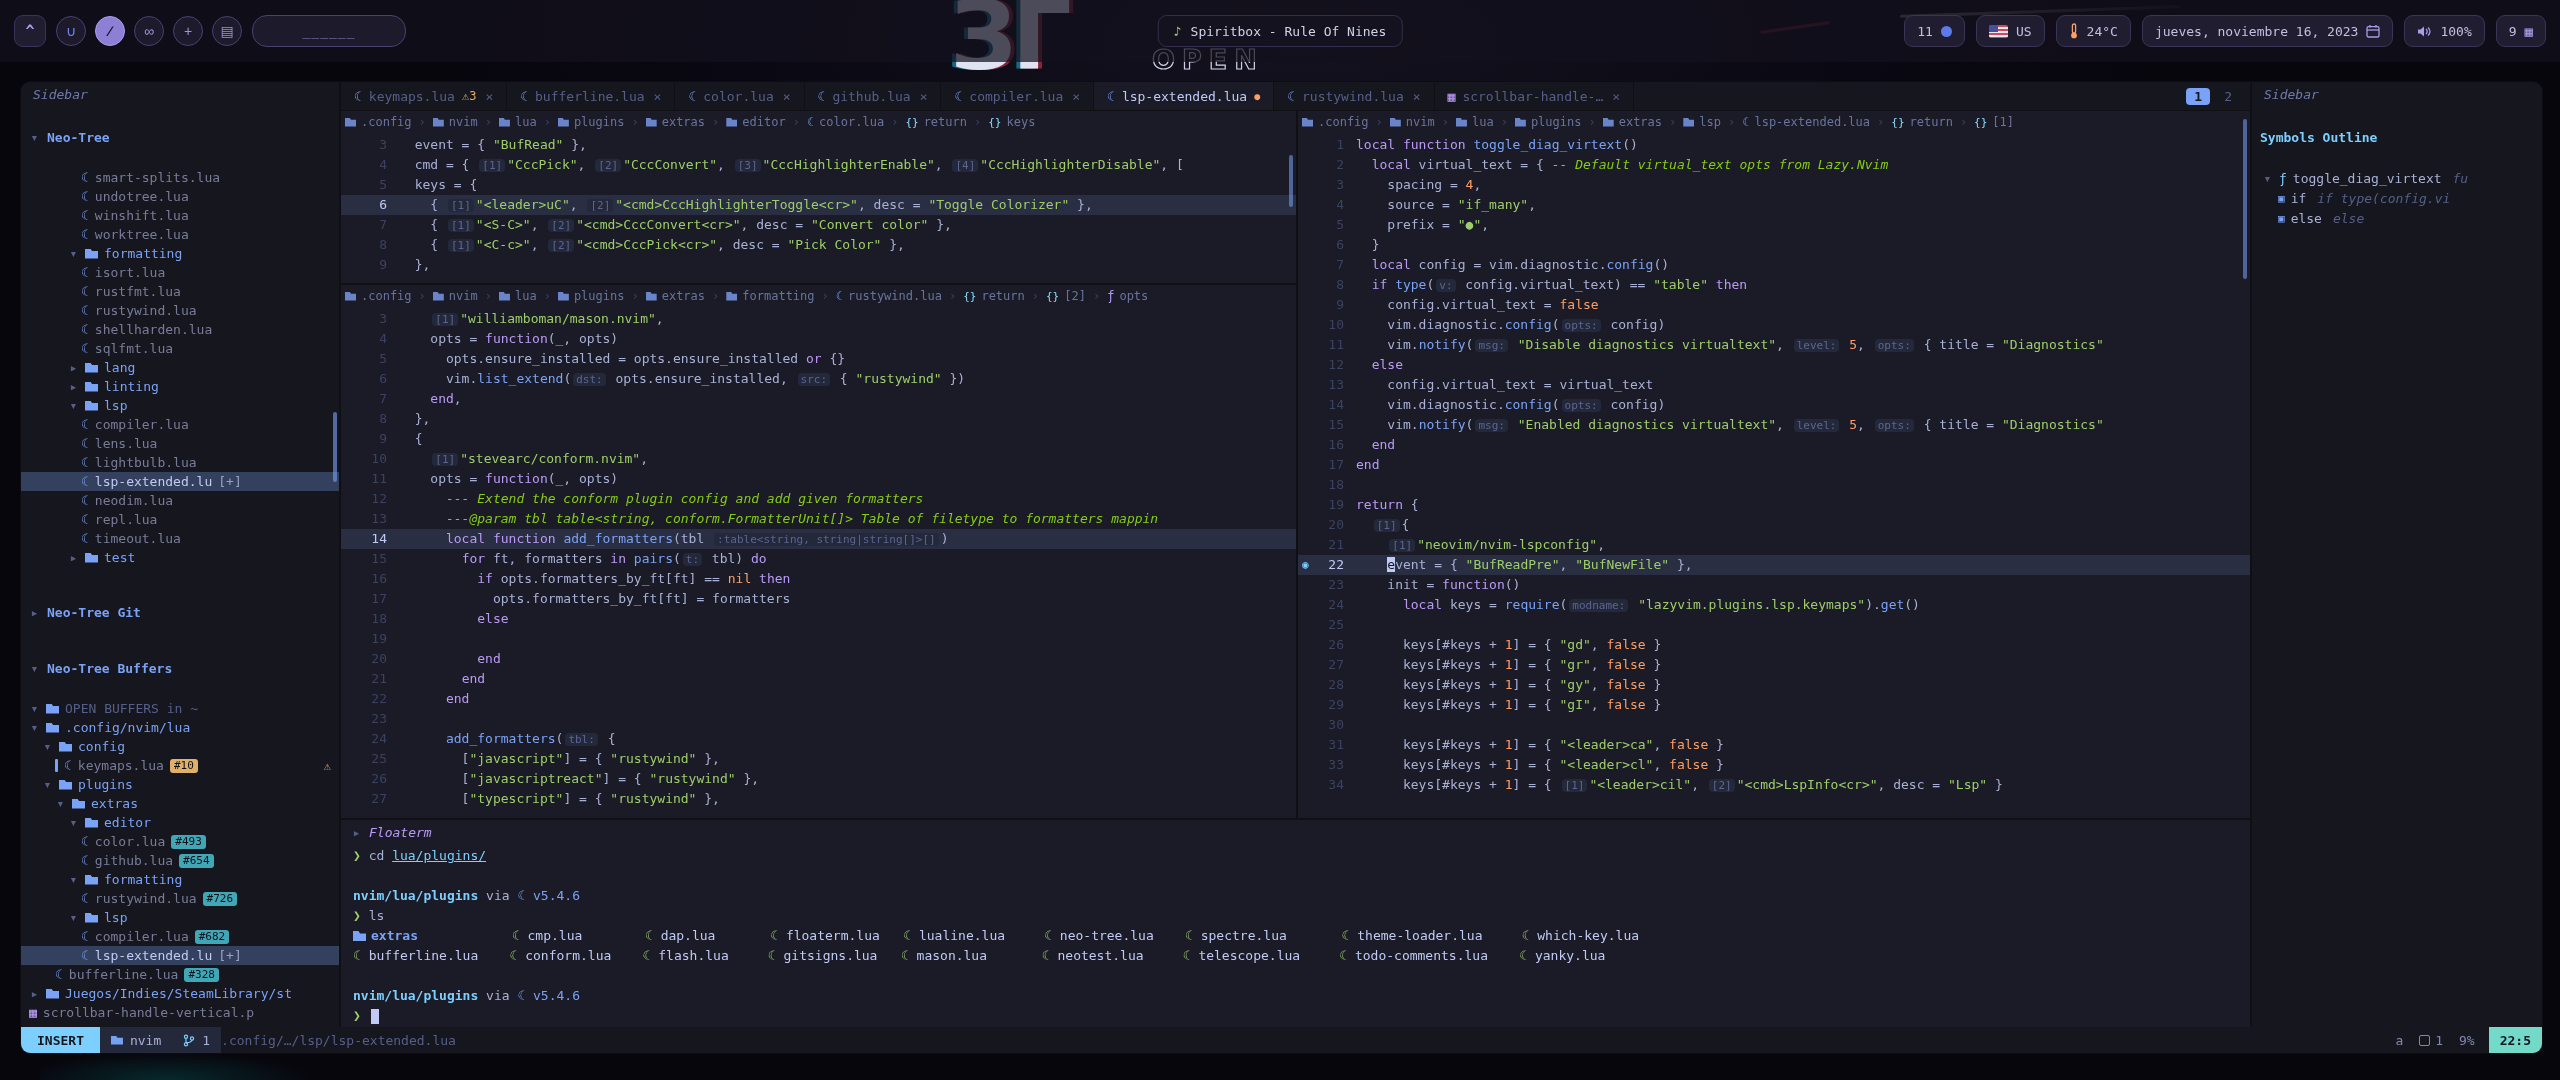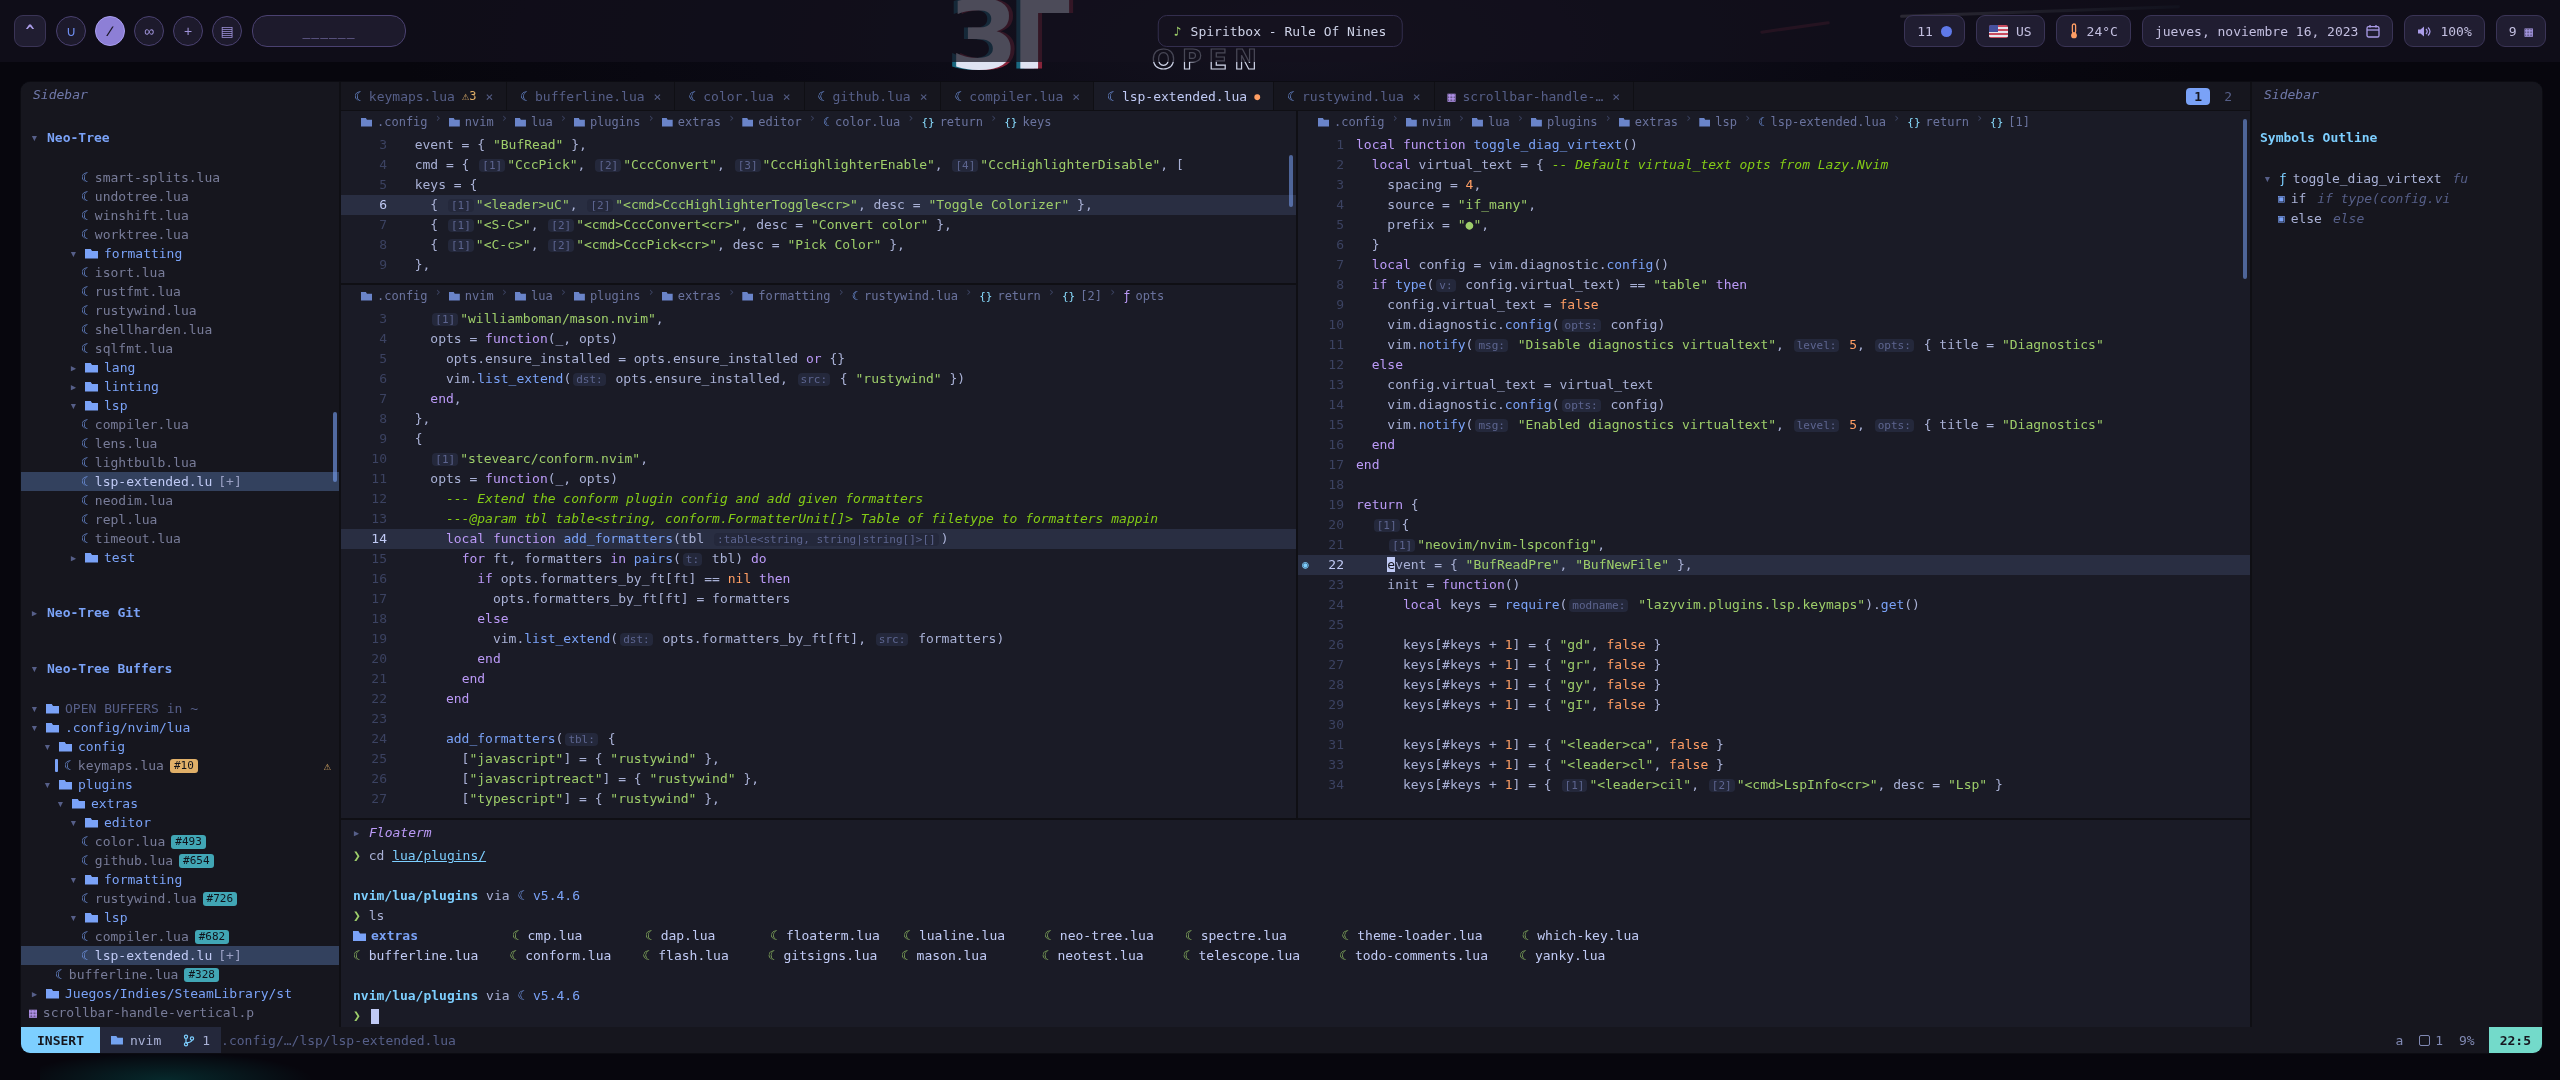--- a/index.html
+++ b/index.html
@@ -101,21 +101,21 @@
   .page{color:#565f89;padding:1px 8px;}
   .page.active{background:#7aa2f7;color:#16161e;border-radius:4px;font-weight:bold;}
 
   .splits{flex:1;display:flex;min-height:0;}
   .col-l{width:955px;flex:none;border-right:2px solid #0f0f14;display:flex;flex-direction:column;min-height:0;}
   .col-r{flex:1;display:flex;flex-direction:column;min-width:0;}
   .pane{position:relative;display:flex;flex-direction:column;min-height:0;overflow:hidden;background:#1a1b26;}
   #pane0{height:172px;flex:none;border-bottom:2px solid #0f0f14;}
   #pane1{flex:1;}
   #pane2{flex:1;}
-  .crumbs{height:22px;flex:none;display:flex;gap:7px;padding-left:20px;
+  .crumbs{height:22px;flex:none;display:flex;align-items:center;gap:7px;padding-left:4px;
      font-size:12px;color:#6a739e;white-space:nowrap;overflow:hidden;}
   .crumb{display:flex;align-items:center;gap:5px;}
   .crumbs .sep{color:#3b4261;}
   .crumbs .fico{width:11px;height:9px;background:#6a84c9;}
   .oico{color:#89ddff;font-size:11px;}
   .fnico{color:#bb9af7;}
   .ctext{color:#6a739e;}
   .code{flex:1;overflow:hidden;padding-top:2px;}
   .cl{display:flex;height:20px;line-height:20px;white-space:pre;overflow:hidden;}
   .cl.cur{background:#292e42;}
@@ -626,21 +626,21 @@
                 <div class="cl"><span class="ln">9</span><span class="ct">  {</span></div>
                 <div class="cl"><span class="ln">10</span><span class="ct">    <span class="hint">[1]</span><span class="str">"stevearc/conform.nvim"</span>,</span></div>
                 <div class="cl"><span class="ln">11</span><span class="ct">    opts = <span class="kw">function</span>(_, opts)</span></div>
                 <div class="cl"><span class="ln">12</span><span class="ct">      <span class="cmt">--- Extend the conform plugin config and add given formatters</span></span></div>
                 <div class="cl"><span class="ln">13</span><span class="ct">      <span class="cmt">---@param tbl table&lt;string, conform.FormatterUnit[]&gt; Table of filetype to formatters mappin</span></span></div>
                 <div class="cl cur"><span class="ln">14</span><span class="ct">      <span class="kw">local</span> <span class="kw">function</span> <span class="fn">add_formatters</span>(tbl <span class="hint">:table&lt;string, string|string[]&gt;[]</span>)</span></div>
                 <div class="cl"><span class="ln">15</span><span class="ct">        <span class="kw">for</span> ft, formatters <span class="kw">in</span> <span class="fn">pairs</span>(<span class="hint">t:</span> tbl) <span class="kw">do</span></span></div>
                 <div class="cl"><span class="ln">16</span><span class="ct">          <span class="kw">if</span> opts.formatters_by_ft[ft] == <span class="bool">nil</span> <span class="kw">then</span></span></div>
                 <div class="cl"><span class="ln">17</span><span class="ct">            opts.formatters_by_ft[ft] = formatters</span></div>
                 <div class="cl"><span class="ln">18</span><span class="ct">          <span class="kw">else</span></span></div>
-                <div class="cl"><span class="ln">19</span><span class="ct">            vim.<span class="fn">list_extend</span>(<span class="hint">dst:</span> opts.formatters_by_ft[ft], <span class="hint">src:</span> formatters)</span></div>
+                <div class="cl"><span class="ln">19</span></div>
                 <div class="cl"><span class="ln">20</span><span class="ct">          <span class="kw">end</span></span></div>
                 <div class="cl"><span class="ln">21</span><span class="ct">        <span class="kw">end</span></span></div>
                 <div class="cl"><span class="ln">22</span><span class="ct">      <span class="kw">end</span></span></div>
                 <div class="cl"><span class="ln">23</span><span class="ct"></span></div>
                 <div class="cl"><span class="ln">24</span><span class="ct">      <span class="fn">add_formatters</span>(<span class="hint">tbl:</span> {</span></div>
                 <div class="cl"><span class="ln">25</span><span class="ct">        [<span class="str">"javascript"</span>] = { <span class="str">"rustywind"</span> },</span></div>
                 <div class="cl"><span class="ln">26</span><span class="ct">        [<span class="str">"javascriptreact"</span>] = { <span class="str">"rustywind"</span> },</span></div>
                 <div class="cl"><span class="ln">27</span><span class="ct">        [<span class="str">"typescript"</span>] = { <span class="str">"rustywind"</span> },</span></div>
               </div>
           </section>

